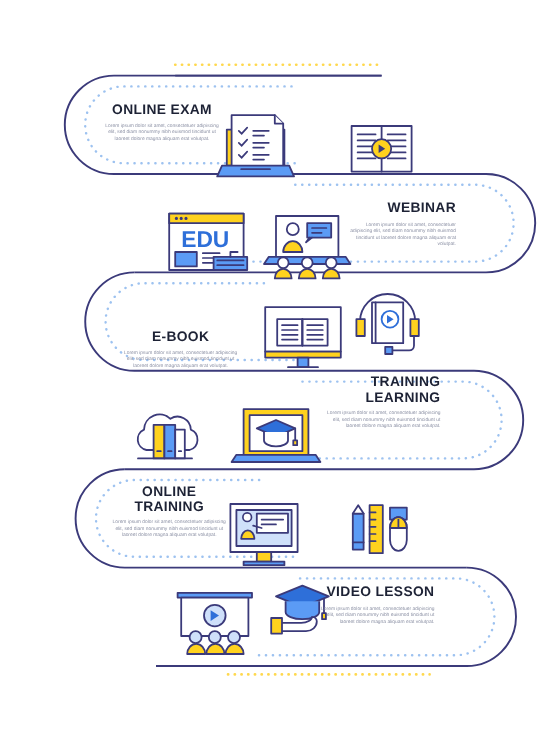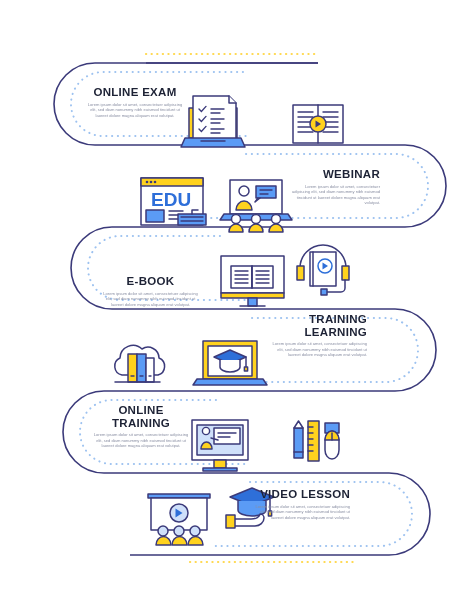--- a/index.html
+++ b/index.html
@@ -263,19 +263,19 @@
       <p class="title two-line" style="margin:0;">TRAINING</p>
       <p class="title two-line">LEARNING</p>
       <p class="body">Lorem ipsum dolor sit amet, consectetuer adipiscing elit, sed diam nonummy nibh euismod tincidunt ut laoreet dolore magna aliquam erat volutpat.</p>
     </div>
 
     <div class="txtblock left-al" style="left:91px;top:404px;width:100px;">
       <p class="title">ONLINE TRAINING</p>
       <p class="body">Lorem ipsum dolor sit amet, consectetuer adipiscing elit, sed diam nonummy nibh euismod tincidunt ut laoreet dolore magna aliquam erat volutpat.</p>
     </div>
 
-    <div class="txtblock right-al" style="left:252px;top:488px;width:98px;">
+    <div class="txtblock right-al" style="left:264px;top:488px;width:98px;">
       <p class="title">VIDEO LESSON</p>
       <p class="body">Lorem ipsum dolor sit amet, consectetuer adipiscing elit, sed diam nonummy nibh euismod tincidunt ut laoreet dolore magna aliquam erat volutpat.</p>
     </div>
 
   </div>
 </div>
 
 </body></html>

